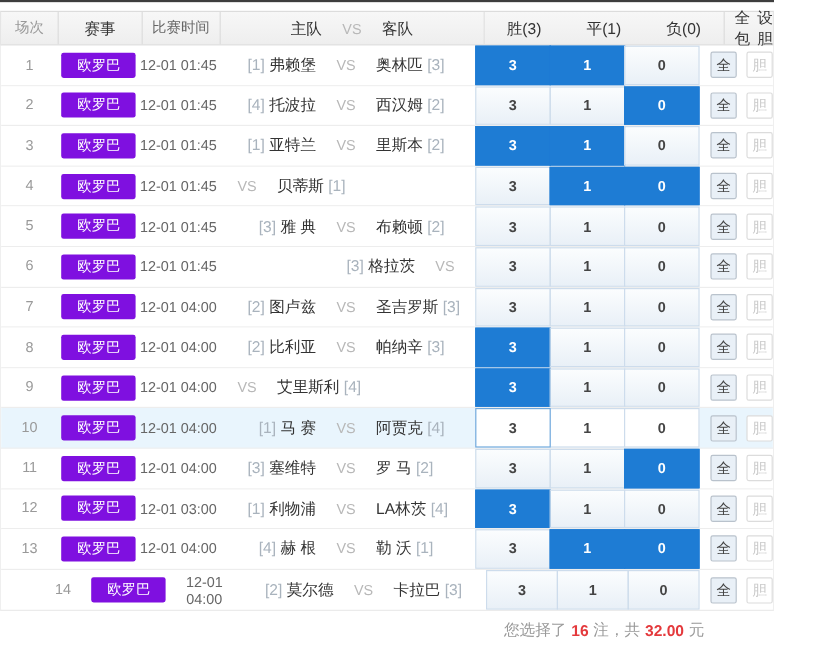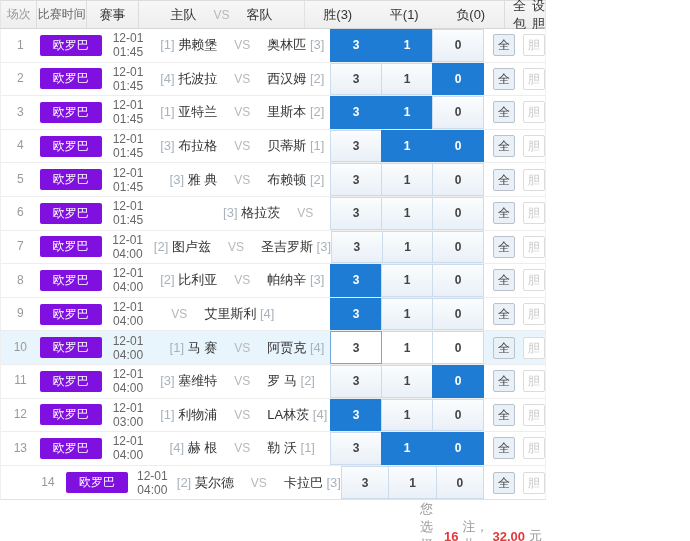--- a/index.html
+++ b/index.html
@@ -1,17 +1,17 @@
 <!DOCTYPE html>
 <html style="--blue: #1e7cd4; --purple: #7f10e0; --red: #e4393c; --row-hl: #e9f5fd;"><head>
 <meta charset="utf-8">
 <style>
   * { margin:0; padding:0; box-sizing:border-box; }
   body { font-family:"Liberation Sans","DejaVu Sans",sans-serif; background:#fff; }
-  .app { width:546px; height:541px; display:flex; flex-direction:column; overflow:hidden; background:#fff; position:relative; }
+  .app { width:645px; height:541px; display:flex; flex-direction:column; overflow:hidden; background:#fff; position:relative; }
   .top-line { height:2px; background:#3e3e3e; }
   .spacer { height:7px; background:#fff; }
 
   
   .thead { height:29px; display:flex; align-items:stretch; background:linear-gradient(#f7f7f7,#eeeeee);
            border-top:1px solid #dcdcdc; border-bottom:1px solid #d6d6d6;
            border-left:1px solid #e5e5e5; border-right:1px solid #e5e5e5;
            font-size:13px; color:#333; }
   .hcell { display:flex; align-items:center; justify-content:center; height:100%; }
   .thead .c-no, .thead .c-league, .thead .c-time { border-right:1px solid #dcdcdc; }
@@ -59,22 +59,22 @@
 </style>
 </head>
 <body>
 
 <div class="app">
   <div class="top-line"></div>
   <div class="spacer"></div>
 
   <div class="thead">
     <div class="hcell c-no">场次</div>
+    <div class="hcell c-league">赛事</div>
     <div class="hcell c-time">比赛时间</div>
-    <div class="hcell c-league">赛事</div>
     <div class="c-teams">
       <span class="home">主队</span>
       <span class="vs">VS</span>
       <span class="away">客队</span>
     </div>
     <div class="th-odds">
       <div class="th-odd">胜(3)</div>
       <div class="th-odd">平(1)</div>
       <div class="th-odd">负(0)</div>
     </div>
@@ -145,21 +145,20 @@
     </div>
   </div>
 
   <div class="row">
     <div class="c-no">4</div>
     <div class="c-league">
       <span class="badge">欧罗巴</span>
     </div>
     <div class="c-time">12-01 01:45</div>
     <div class="c-teams">
-      <span class="home"><span class="rank">[3]</span> <span>布拉格</span></span>
       <span class="vs">VS</span>
       <span class="away"><span>贝蒂斯</span> <span class="rank">[1]</span></span>
     </div>
     <div class="odd o-win">3</div>
     <div class="odd o-draw sel">1</div>
     <div class="odd o-lose sel">0</div>
     <div class="c-actions">
       <span class="btn btn-all">全</span>
       <span class="btn btn-dan">胆</span>
     </div>

